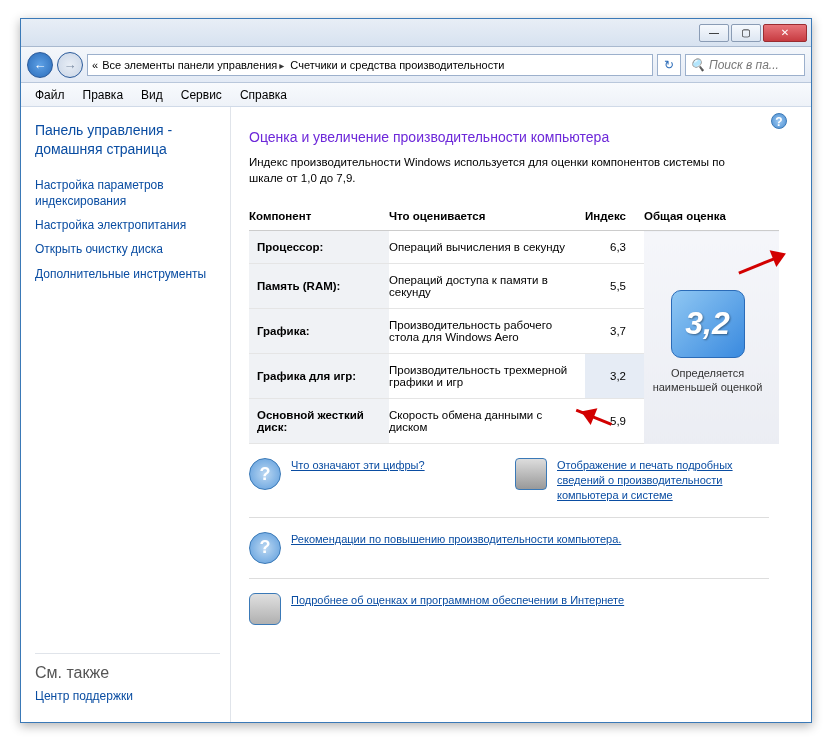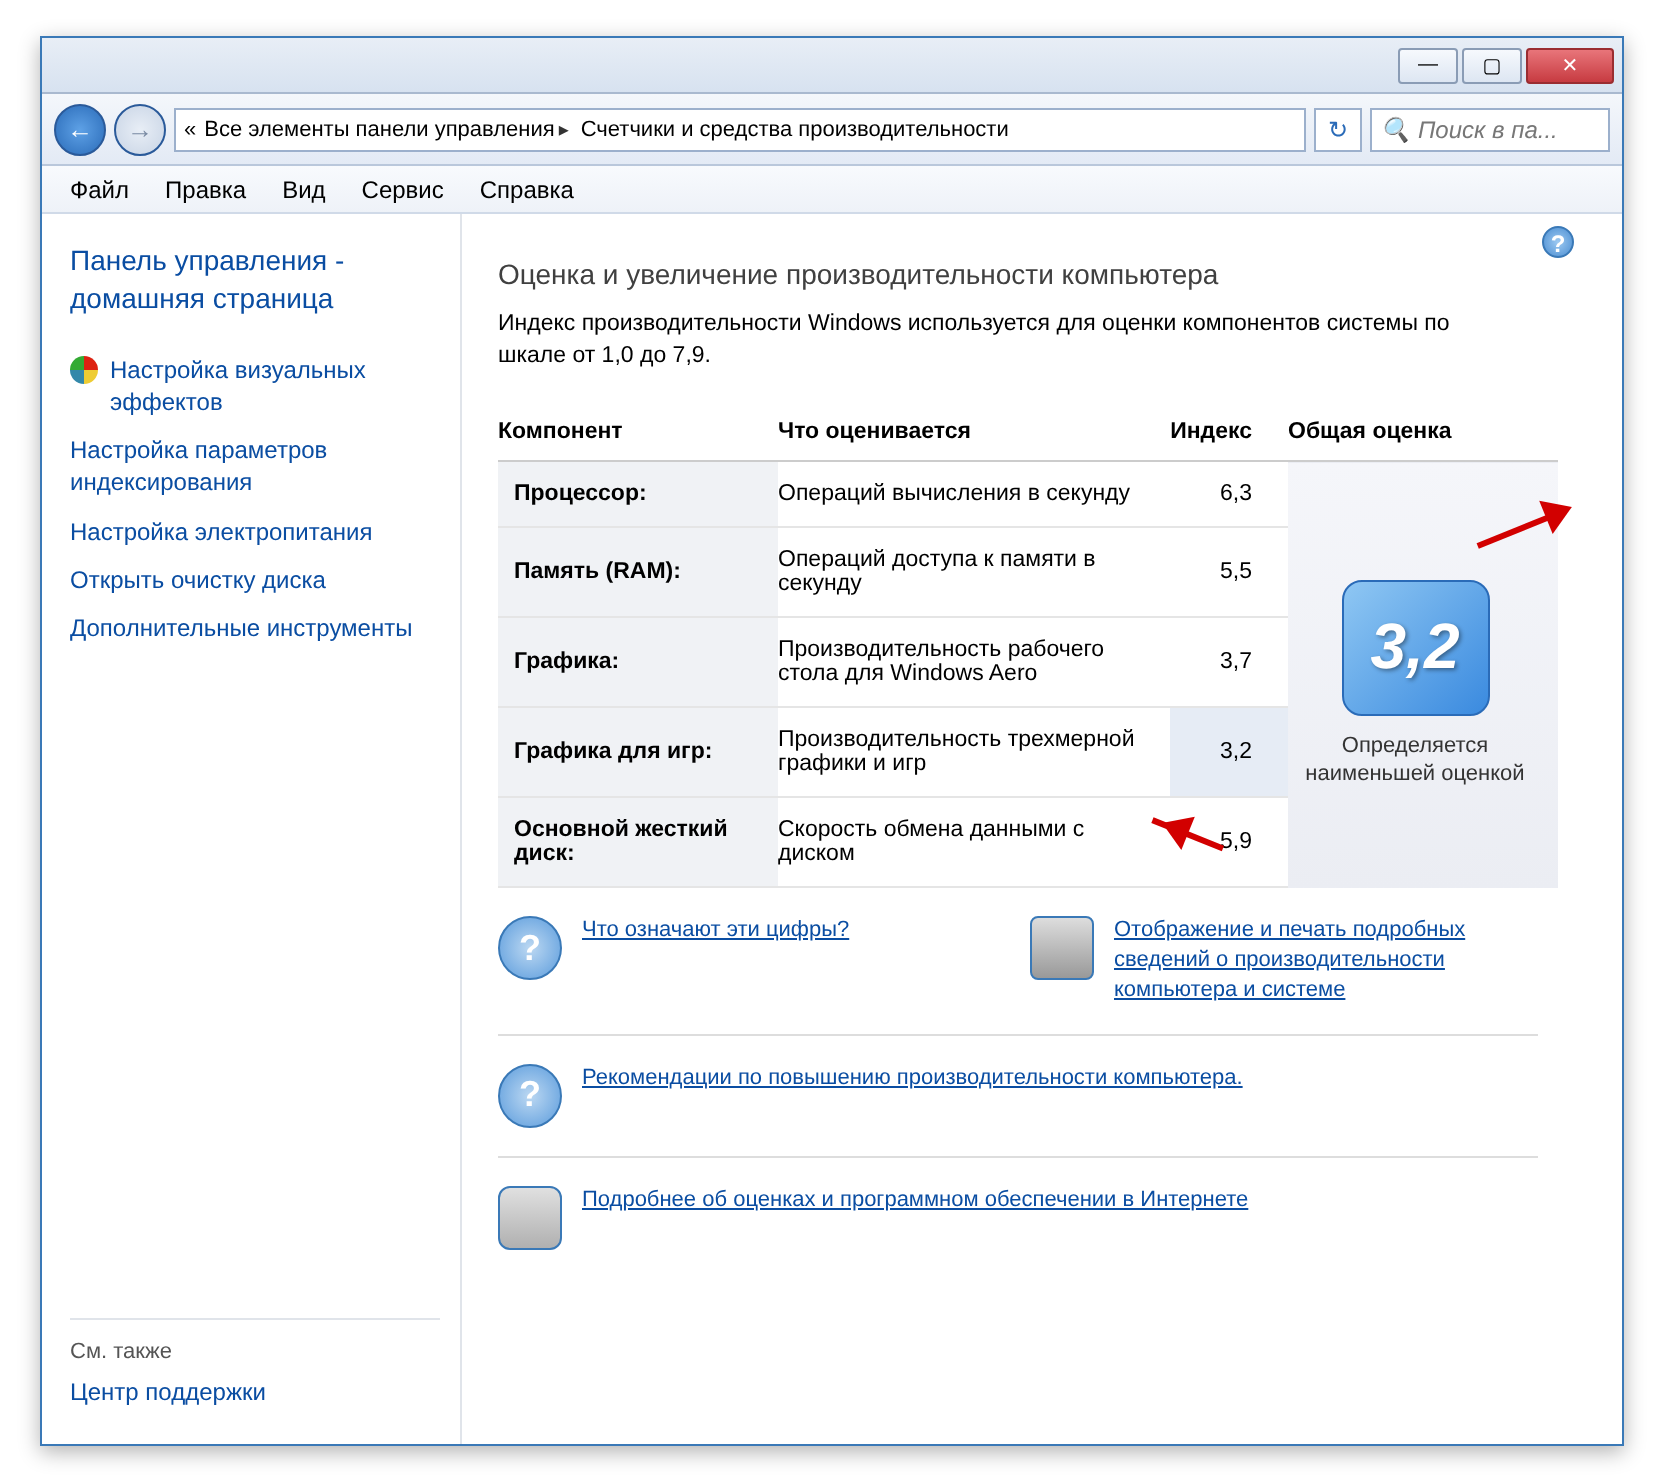--- a/index.html
+++ b/index.html
@@ -64,31 +64,31 @@
   }
   .sidebar a { color:#0a4da2; text-decoration:none; display:block; margin-bottom: 8px; line-height:1.35; }
   .side-home { font-size: 14px; }
   .side-with-icon { display:flex; gap:6px; align-items:flex-start; }
   .shield-icon {
     width:14px;height:14px;border-radius:50%;
     background: conic-gradient(#d21 0 25%, #ec3 25% 50%, #38a 50% 75%, #3a3 75% 100%);
     flex:none; margin-top:1px;
   }
   .side-bottom { margin-top:auto; padding-top:10px; border-top: 1px solid #e0e4ea; }
-  .side-bottom .also { color:#555; font-size:11px; margin-bottom:6px;}
+  .side-bottom .also { color:#555; font-size:16px; margin-bottom:6px;}
   .content {
     flex: 1; padding: 14px 0 0 18px; overflow-y: scroll;
     position: relative;
   }
   .help-icon {
     position:absolute; top:6px; right:24px; width:16px;height:16px;border-radius:50%;
     background:radial-gradient(#9ecaf2,#4a8dd1); color:#fff; font-size:12px; text-align:center;
     line-height:16px; font-weight:bold; border:1px solid #3a79b7;
   }
-  h1 { color:#404040; font-size:14px; font-weight:normal; margin-bottom:10px; margin-top:8px;}
+  h1 { color:#6d28d9; font-size:14px; font-weight:normal; margin-bottom:10px; margin-top:8px;}
   .desc { font-size:11.5px; margin-bottom:18px; max-width:510px; line-height:1.35;}
   table.ratings { width: 100%; border-collapse: collapse; font-size: 11.5px; }
   table.ratings th { text-align:left; font-weight:bold; padding: 6px 8px 8px 0; border-bottom:1px solid #ccc;}
   table.ratings th.score, table.ratings td.score { text-align:right; padding-right: 18px; width:58px;}
   table.ratings td { padding: 10px 8px 10px 0; vertical-align: middle; border-bottom:1px solid #e5e5e5;}
   table.ratings td.comp { font-weight:bold; background:#f0f2f5; padding-left:8px; width:140px;margin-left:32px;}
   .overall-cell {
     vertical-align:top; text-align:center; padding-top: 20px !important; border-bottom:none !important;
     background: linear-gradient(#f5f6fa, #ebedf3);
     width:135px;
@@ -172,24 +172,20 @@
     <div class="menu-item">Вид</div>
     <div class="menu-item">Сервис</div>
     <div class="menu-item">Справка</div>
   </div>
 
   <div class="body">
 
     <div class="sidebar">
       <a href="#" class="side-home">Панель управления - домашняя страница</a>
       <div style="height:10px"></div>
-      <div class="side-with-icon">
-        <div class="shield-icon"></div>
-        <a href="#">Настройка визуальных эффектов</a>
-      </div>
       <a href="#">Настройка параметров индексирования</a>
       <a href="#">Настройка электропитания</a>
       <a href="#">Открыть очистку диска</a>
       <a href="#">Дополнительные инструменты</a>
 
       <div class="side-bottom">
         <div class="also">См. также</div>
         <a href="#">Центр поддержки</a>
       </div>
     </div>

